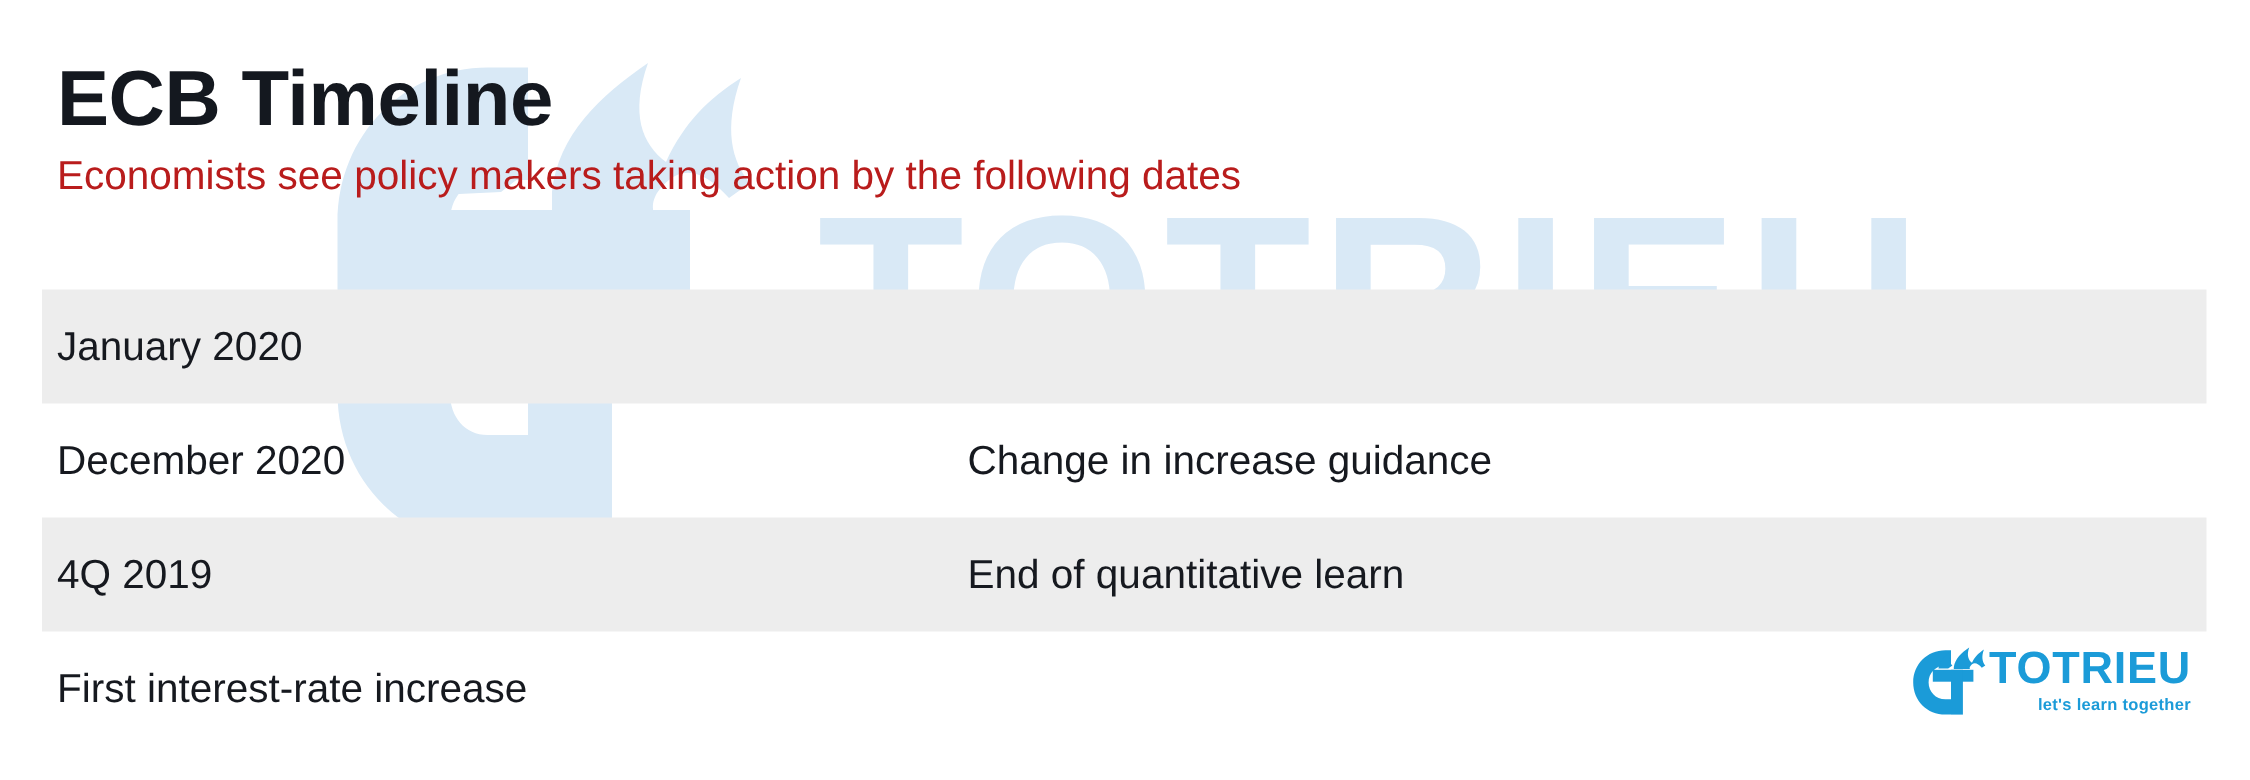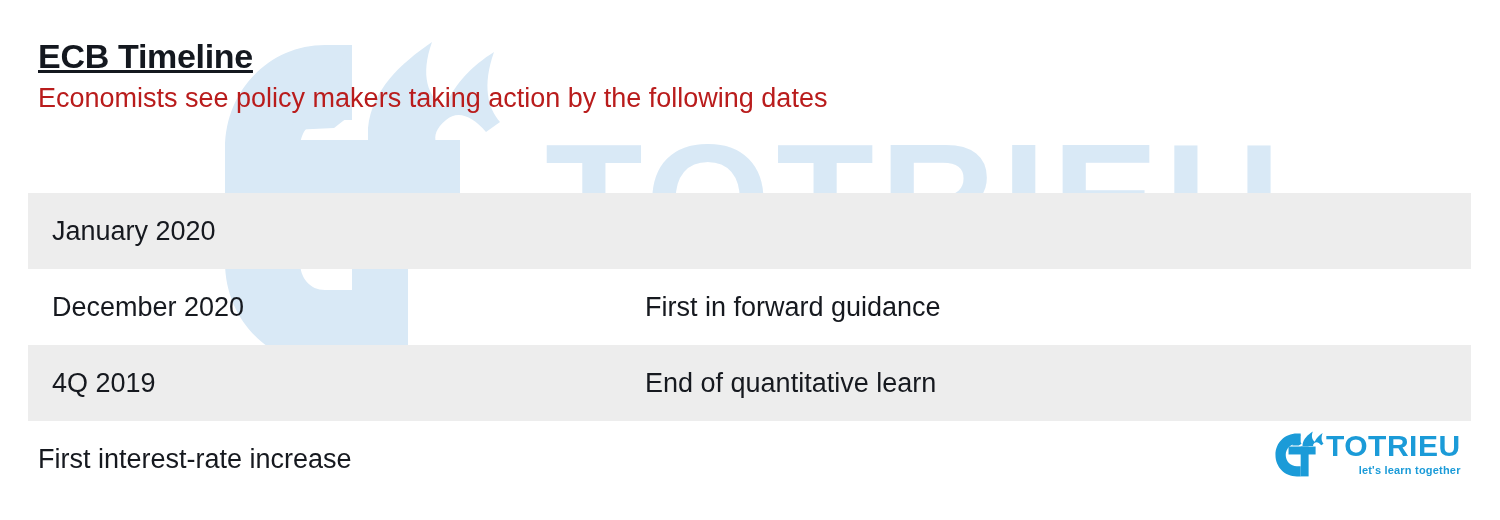--- a/index.html
+++ b/index.html
@@ -61,28 +61,27 @@
   }
 
   
   .header {
     position: absolute;
     left: 38px;
     top: 38px;
     z-index: 3;
   }
   .title {
-    font-size: 34px;
+    font-size: 52px;
     font-weight: bold;
     color: #14181f;
     line-height: 1.08;
     letter-spacing: -0.3px;
     margin: 0;
     white-space: nowrap;
-    text-decoration: underline;
   }
   .subtitle {
     font-size: 27px;
     font-weight: normal;
     color: #b91c1c;
     line-height: 1.1;
     margin: 9px 0 0 0;
     white-space: nowrap;
   }
 
@@ -101,21 +100,21 @@
     box-sizing: border-box;
   }
   .t-row.shaded { background: #ededed; }
   .t-row.plain  { background: transparent; }
   .t-cell {
     font-size: 27px;
     color: #16191f;
     line-height: 1;
     white-space: nowrap;
   }
-  .c-date  { width: 607px; padding-left: 24px; box-sizing: border-box; }
+  .c-date  { width: 607px; padding-left: 10px; box-sizing: border-box; }
   .c-event { flex: 1; padding-left: 10px; box-sizing: border-box; }
 
   
   .brand-logo {
     position: absolute;
     left: 1268px;
     top: 426px;
     width: 180px;
     height: 62px;
     z-index: 5;
@@ -171,21 +170,21 @@
   </div>
 
   <div class="timeline-table">
 
     <div class="t-row shaded">
       <div class="t-cell c-date">January 2020</div>
     </div>
 
     <div class="t-row plain">
       <div class="t-cell c-date">December 2020</div>
-      <div class="t-cell c-event">First in forward guidance</div>
+      <div class="t-cell c-event">Change in increase guidance</div>
     </div>
 
     <div class="t-row shaded">
       <div class="t-cell c-date">4Q 2019</div>
       <div class="t-cell c-event">End of quantitative learn</div>
     </div>
 
     <div class="t-row plain">
       <div class="t-cell c-event">First interest-rate increase</div>
     </div>

